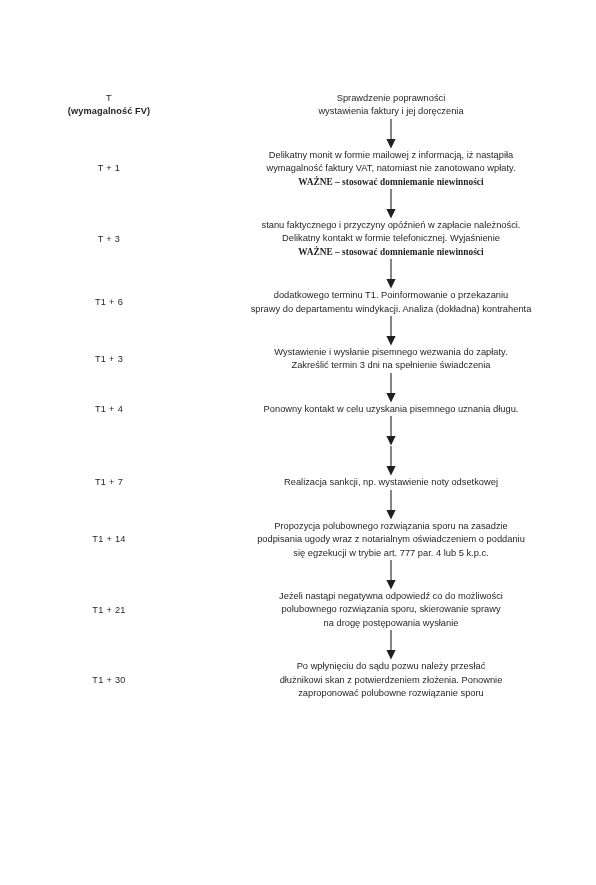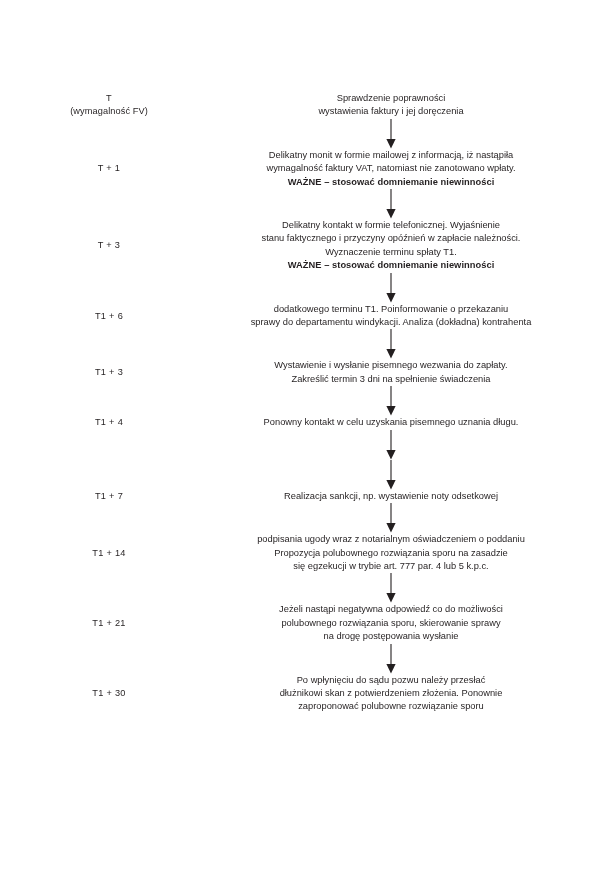--- a/index.html
+++ b/index.html
@@ -43,20 +43,21 @@
     text-align: center;
     font-size: 9.2px;
     line-height: 13px;
     letter-spacing: 0.3px;
     color: #231f20;
   }
 
   .step-label-col .sub {
     display: block;
     letter-spacing: 0.1px;
+    font-weight: bold;
   }
 
   .step-body-col {
     flex: 1 1 auto;
     box-sizing: border-box;
     padding-right: 22px;
     text-align: center;
   }
 
   .step-text {
@@ -69,20 +70,21 @@
   }
 
   .step-text .line {
     display: block;
     white-space: nowrap;
   }
 
   .step-text .line.bold {
     font-weight: bold;
     letter-spacing: 0.05px;
+    font-family: Liberation Serif, serif;
   }
 
   .connector {
     display: flex;
     width: 100%;
   }
 
   .connector-spacer {
     width: 208px;
     flex: 0 0 208px;
@@ -139,23 +141,22 @@
           <svg class="arrow-svg" width="14" height="30" viewBox="0 0 14 30">
             <line x1="7" y1="0" x2="7" y2="22" stroke="#231f20" stroke-width="1.1"></line>
             <polygon points="2.4,20 11.6,20 7,29.5" fill="#231f20"></polygon>
           </svg>
         </div>
       </div>
       <div class="step">
         <div class="step-label-col"><span>T + 3</span></div>
         <div class="step-body-col">
           <div class="step-text">
+            <span class="line">stanu faktycznego i przyczyny opóźnień w zapłacie należności.</span>
             <span class="line">Delikatny kontakt w formie telefonicznej.  Wyjaśnienie</span>
-            <span class="line">stanu faktycznego i przyczyny opóźnień w zapłacie należności.</span>
-            <span class="line">Wyznaczenie terminu spłaty T1.</span>
             <span class="line bold">WAŻNE – stosować domniemanie niewinności</span>
           </div>
         </div>
       </div>
       <div class="connector">
         <div class="connector-spacer"></div>
         <div class="connector-arrow-col">
           <svg class="arrow-svg" width="14" height="30" viewBox="0 0 14 30">
             <line x1="7" y1="0" x2="7" y2="22" stroke="#231f20" stroke-width="1.1"></line>
             <polygon points="2.4,20 11.6,20 7,29.5" fill="#231f20"></polygon>
@@ -238,22 +239,22 @@
           <svg class="arrow-svg" width="14" height="30" viewBox="0 0 14 30">
             <line x1="7" y1="0" x2="7" y2="22" stroke="#231f20" stroke-width="1.1"></line>
             <polygon points="2.4,20 11.6,20 7,29.5" fill="#231f20"></polygon>
           </svg>
         </div>
       </div>
       <div class="step">
         <div class="step-label-col"><span>T1 + 14</span></div>
         <div class="step-body-col">
           <div class="step-text">
+            <span class="line">Propozycja polubownego rozwiązania sporu na zasadzie</span>
             <span class="line">podpisania ugody wraz z notarialnym oświadczeniem o poddaniu</span>
-            <span class="line">Propozycja polubownego rozwiązania sporu na zasadzie</span>
             <span class="line">się egzekucji w trybie art. 777 par. 4 lub 5 k.p.c.</span>
           </div>
         </div>
       </div>
       <div class="connector">
         <div class="connector-spacer"></div>
         <div class="connector-arrow-col">
           <svg class="arrow-svg" width="14" height="30" viewBox="0 0 14 30">
             <line x1="7" y1="0" x2="7" y2="22" stroke="#231f20" stroke-width="1.1"></line>
             <polygon points="2.4,20 11.6,20 7,29.5" fill="#231f20"></polygon>

